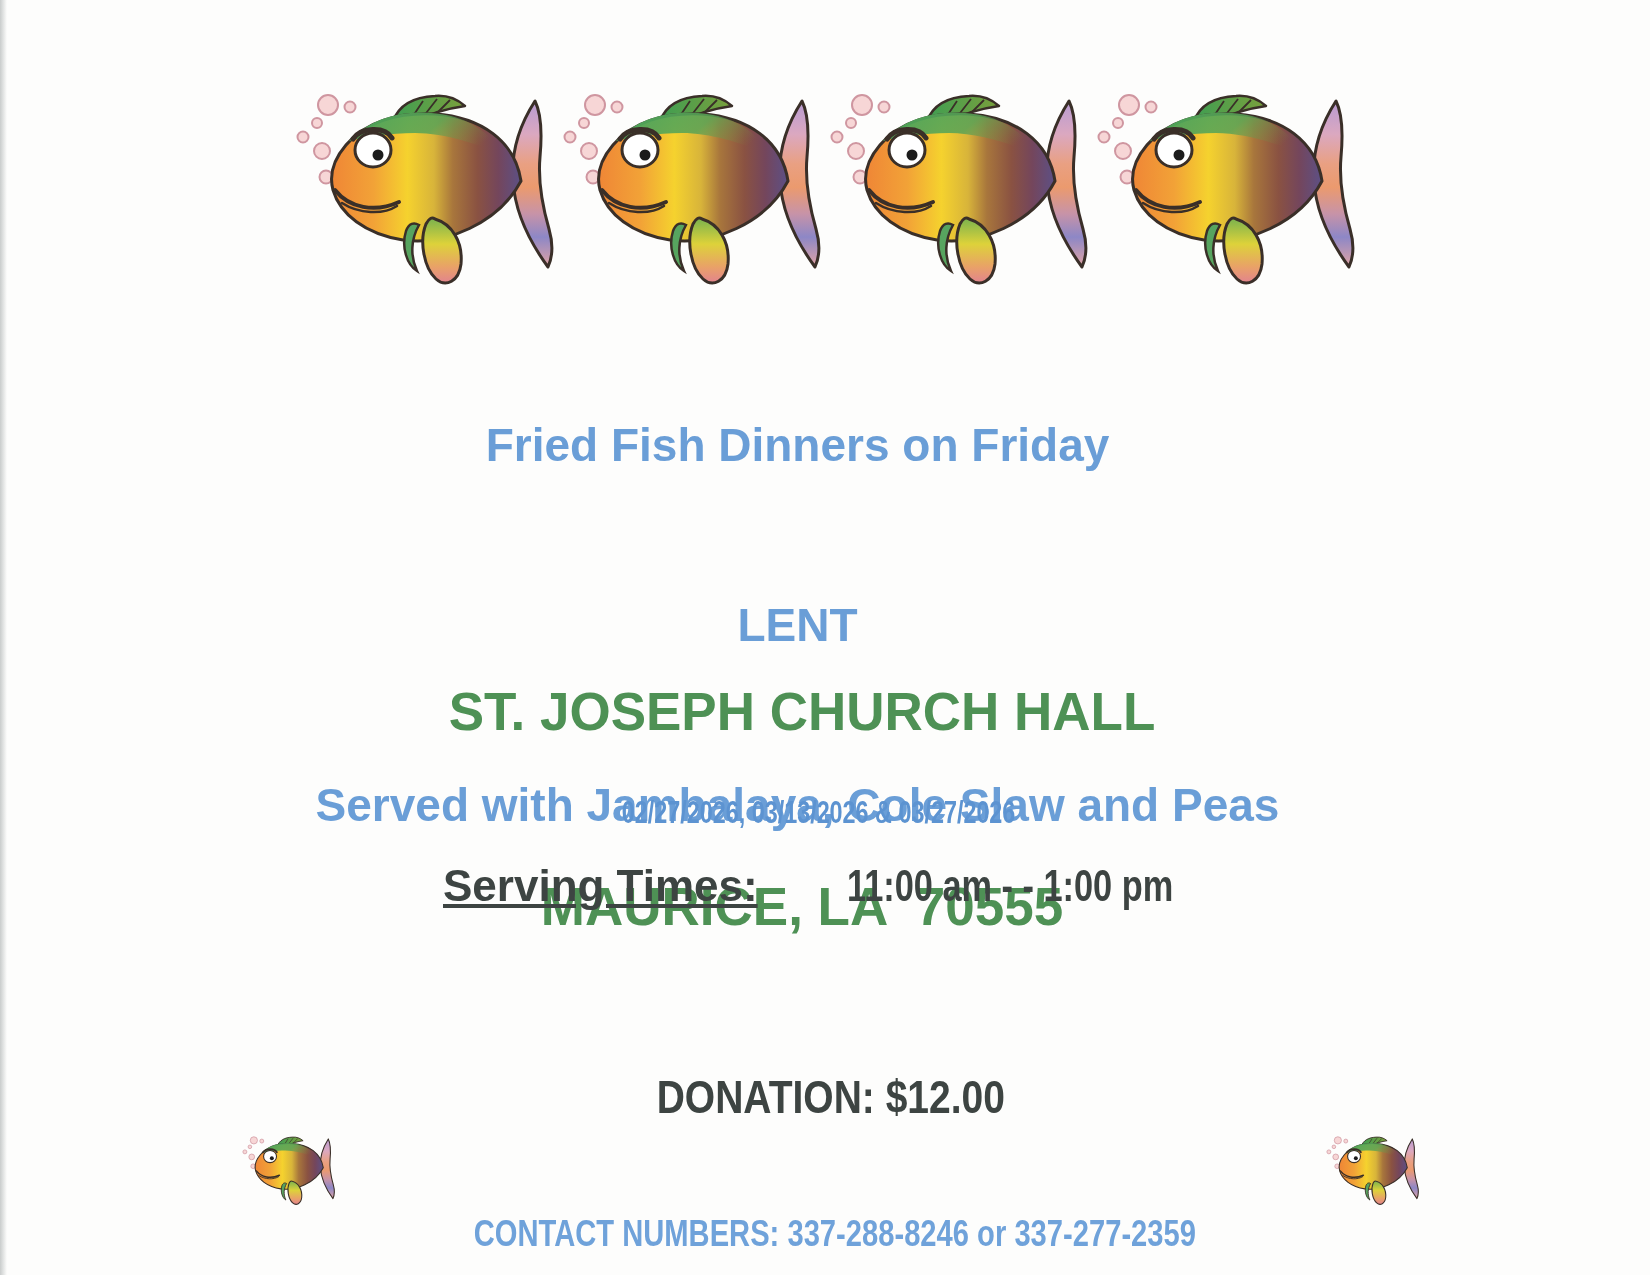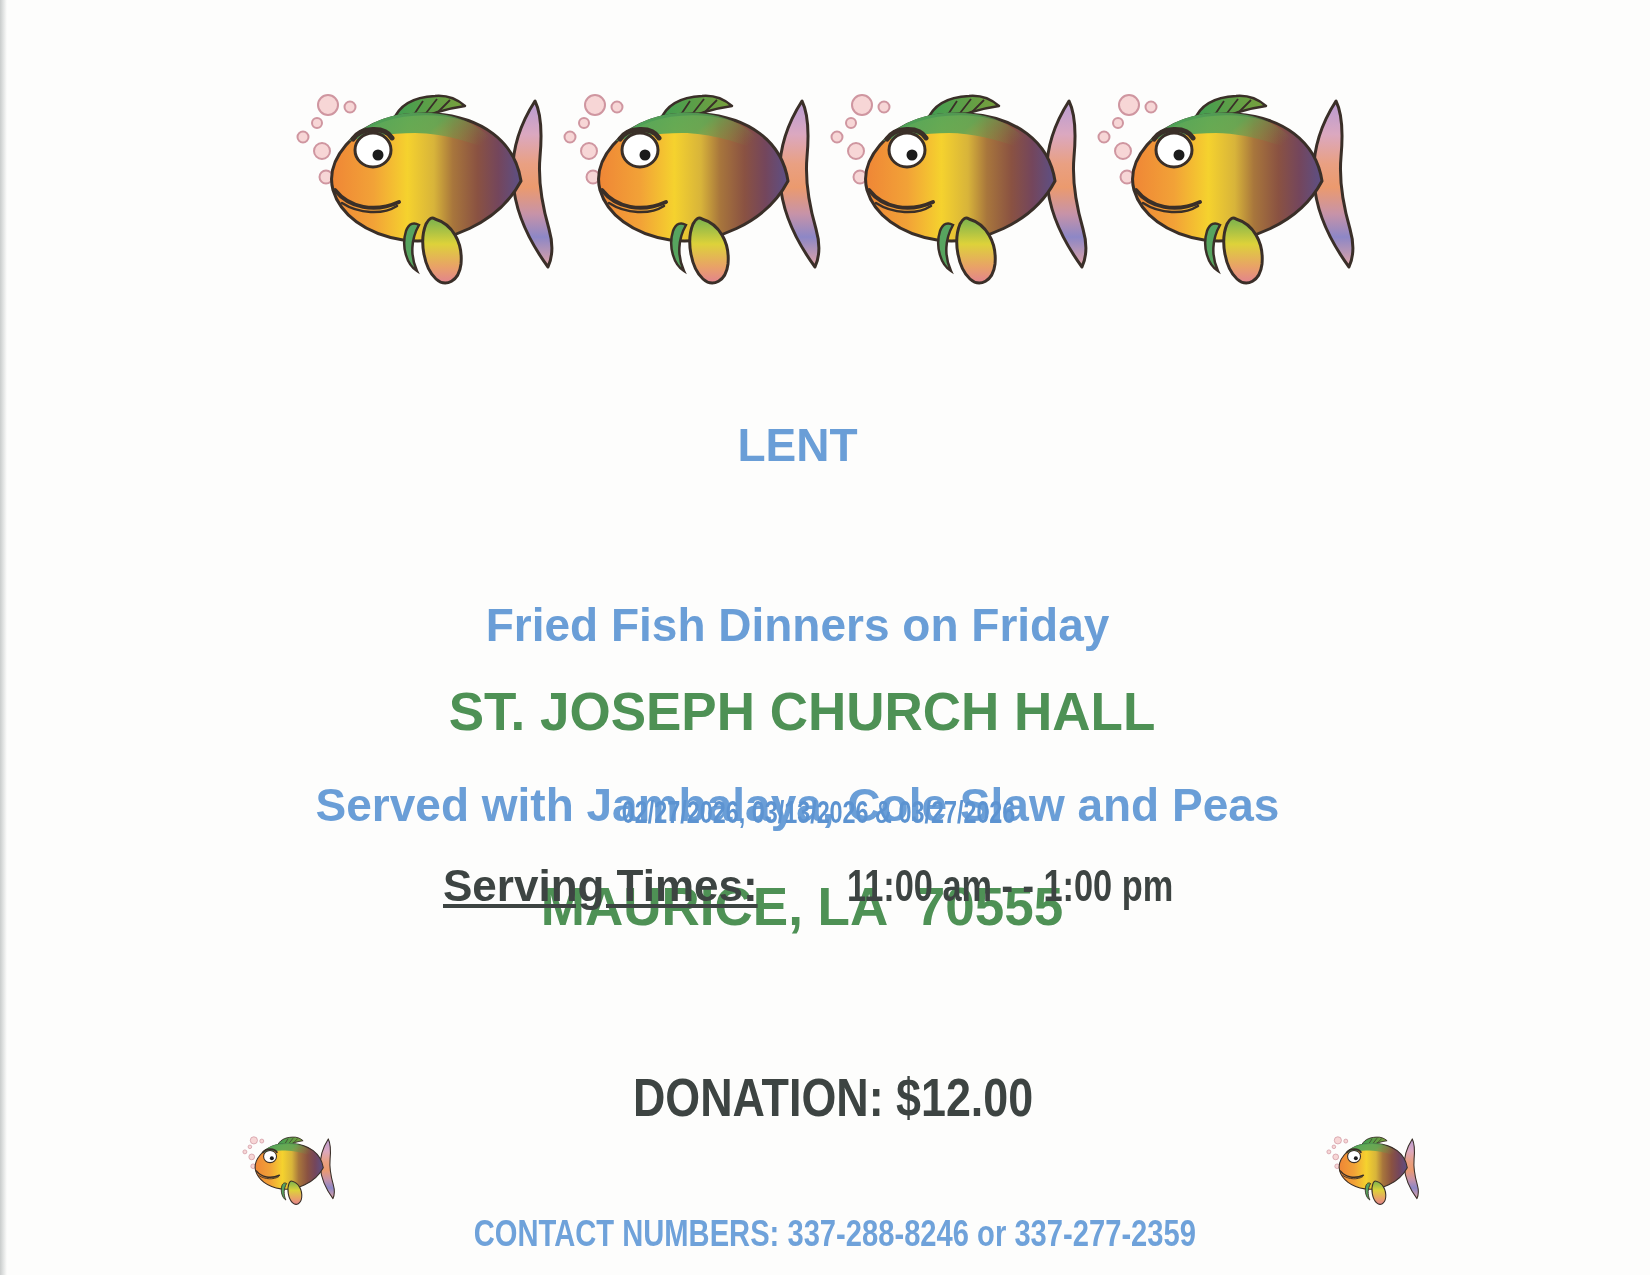--- a/index.html
+++ b/index.html
@@ -38,21 +38,21 @@
   #serving-label{left:443px;top:864px;font-size:44px;line-height:44px;
     font-weight:bold;color:var(--dark,#3d4442);white-space:pre;text-decoration:underline;}
   #serving-times{left:823px;top:860px;font-size:44px;line-height:52px;
     font-weight:bold;color:var(--dark,#3d4442);margin-left:24px;}
   #serving-times .t{white-space:pre;display:inline-block;
     transform:scaleX(.78);transform-origin:left center;}
   #serving-times .row2{padding-left:7px;}
 
   
   #donation{top:1025px;right:14px;left:0;color:var(--dark,#3d4442);
-    font-size:54px;line-height:48px;text-align:center;}
+    font-size:47px;line-height:48px;text-align:center;}
   #donation > span{transform:scaleX(.83);}
 
   
   #contact{top:1165px;right:0;left:0;color:var(--contact,#6fa2da);
     font-size:36px;line-height:46px;}
   #contact > span{transform:scaleX(.81);}
   #fish-bottom-left{left:242px;top:1136px;}
   #fish-bottom-right{left:1326px;top:1136px;}
 </style>
 </head>
@@ -147,22 +147,22 @@
     </svg>
   <svg class="fish-lg">
       <use href="#fishsym"></use>
     </svg>
   <svg class="fish-lg">
       <use href="#fishsym"></use>
     </svg>
 </div>
 
 <div id="headline" class="abs center-line">
+  <div><span>Fried Fish Dinners on Friday</span></div>
   <div><span>LENT</span></div>
-  <div><span>Fried Fish Dinners on Friday</span></div>
   <div><span>Served with Jambalaya, Cole Slaw and Peas</span></div>
 </div>
 
 <div id="venue" class="abs center-line">
   <div><span>ST. JOSEPH CHURCH HALL</span></div>
   <div><span>MAURICE, LA  70555</span></div>
 </div>
 
 <div id="dates" class="abs center-line">
   <span>02/27/2026, 03/13/2026 &amp; 03/27/2026</span>

